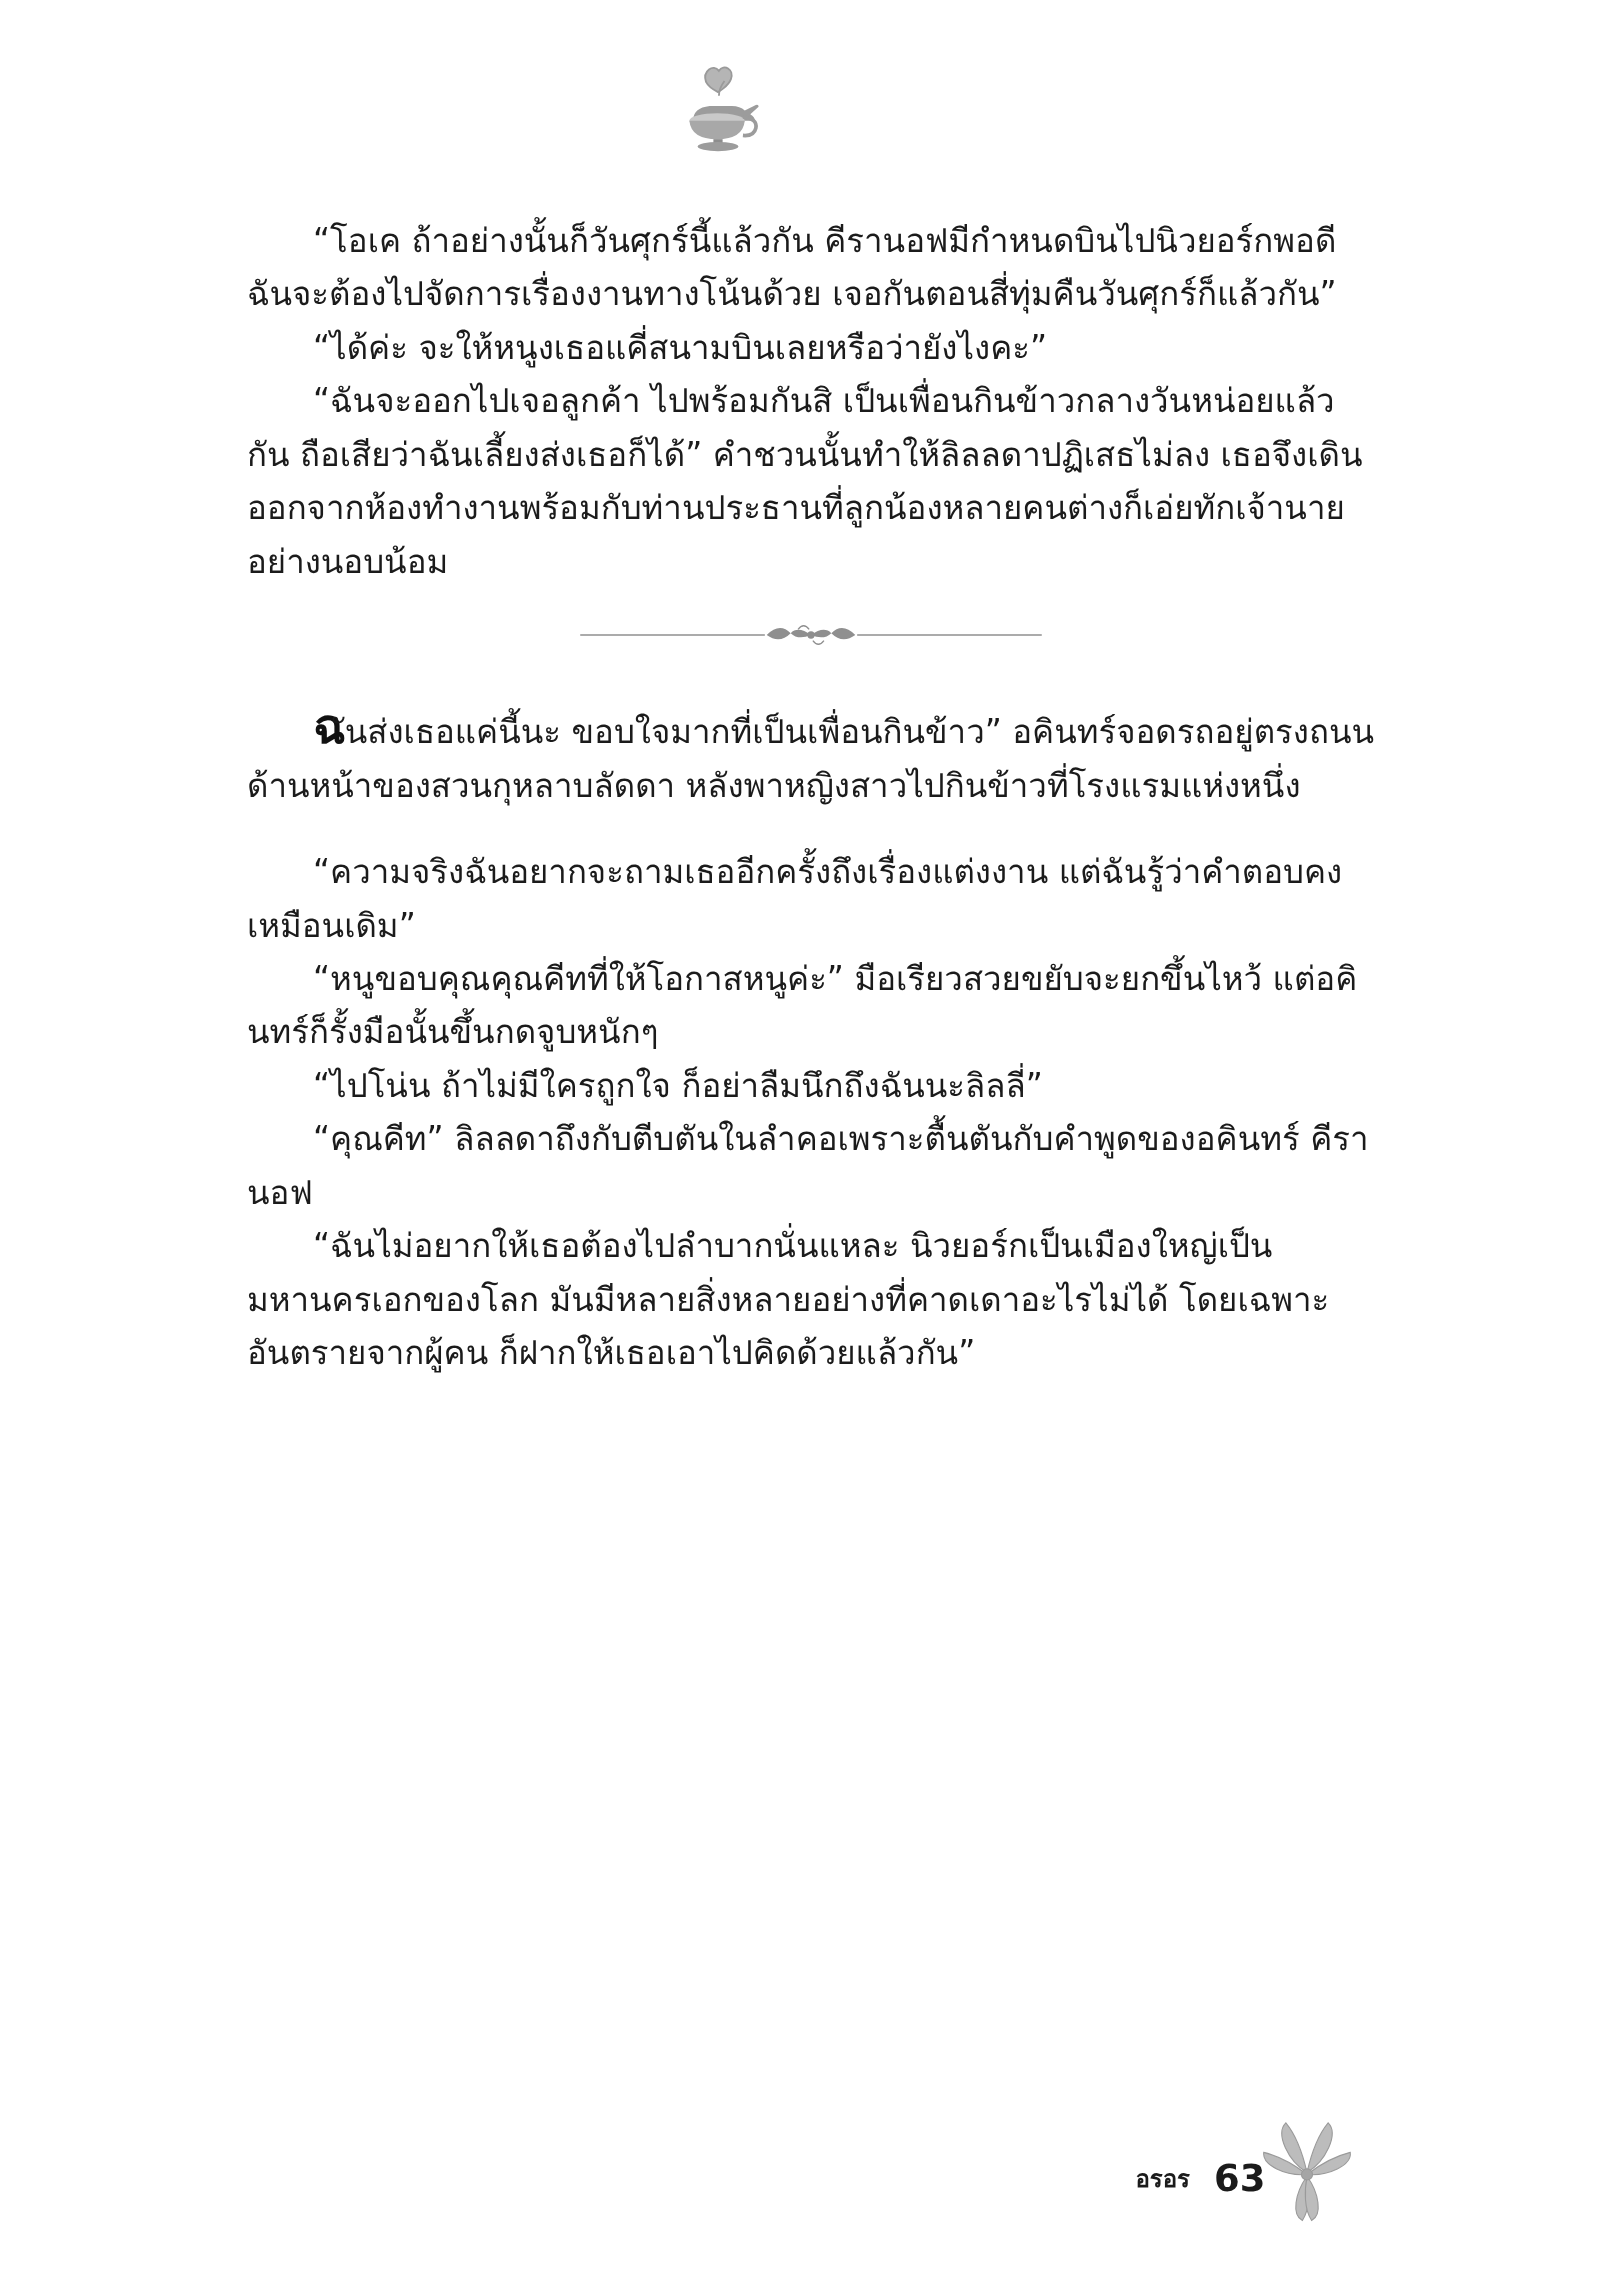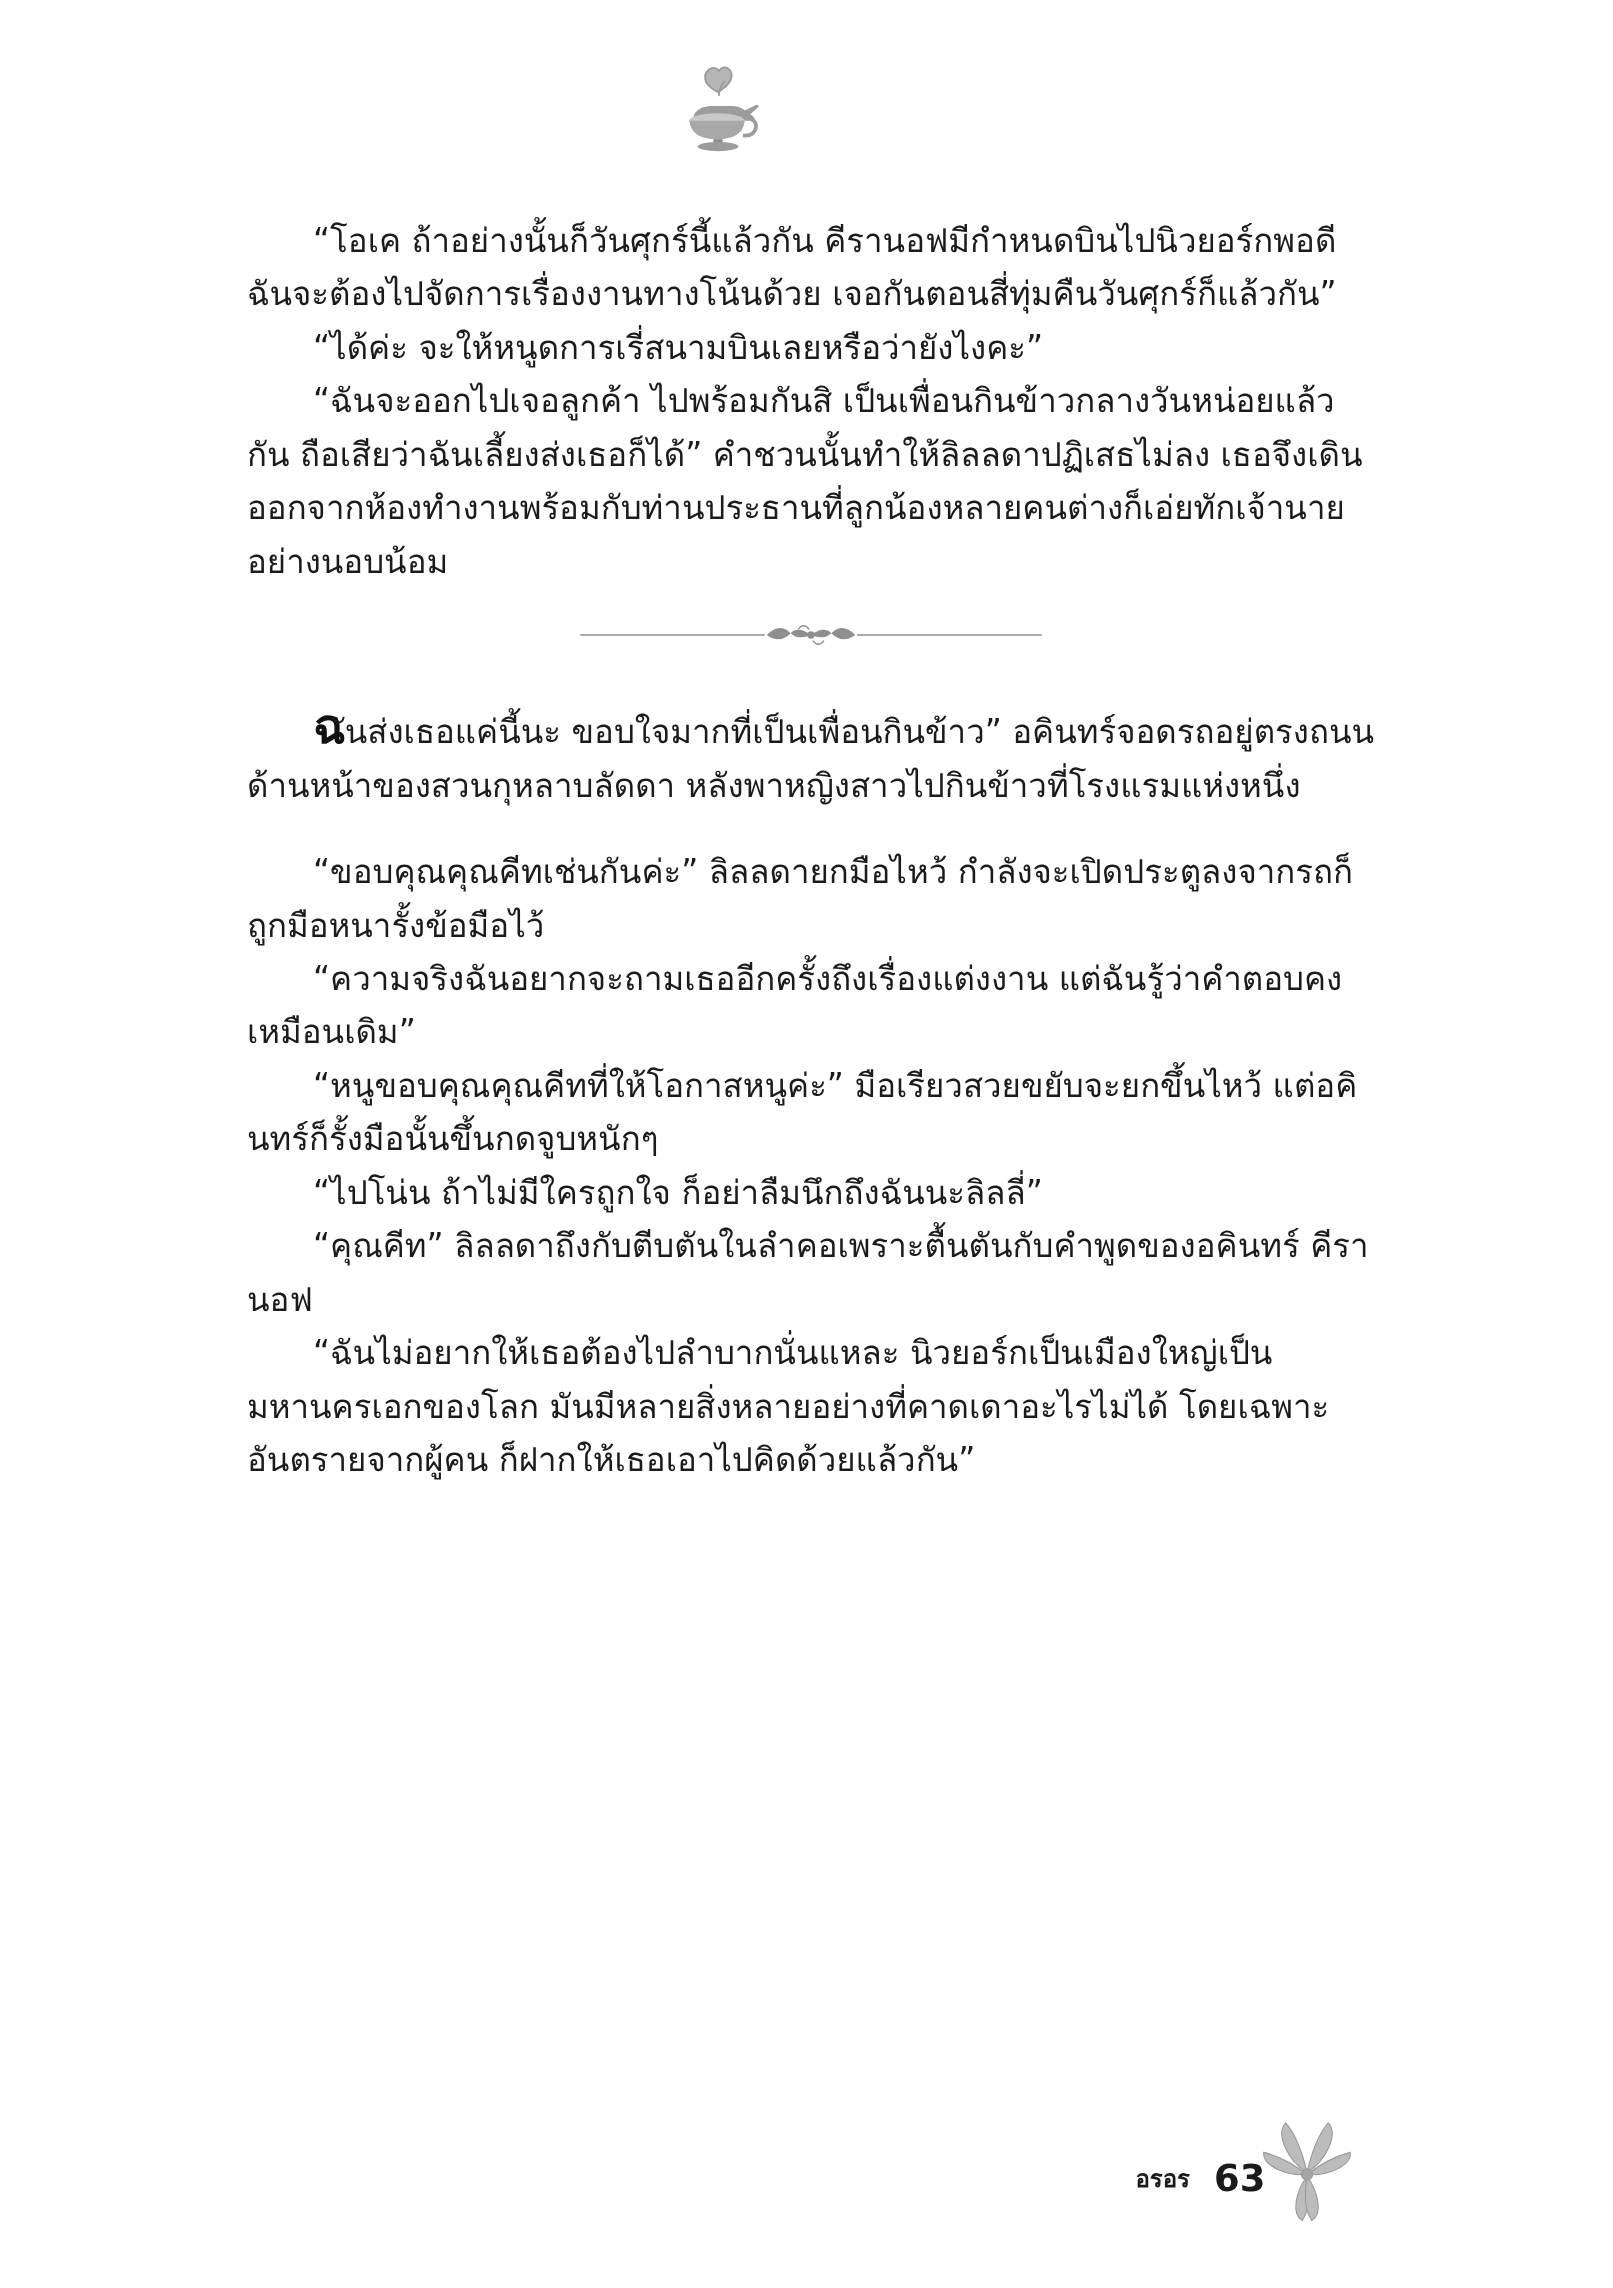--- a/index.html
+++ b/index.html
@@ -121,40 +121,39 @@
         <path d="M60 92 h10 v6 h-10z" fill="#8d8d8d"></path>
         <ellipse cx="65" cy="100" rx="22" ry="5" fill="#9c9c9c"></ellipse>
         <path d="M92 68 q16 2 14 12 q-2 9 -14 8" fill="none" stroke="#9c9c9c" stroke-width="4"></path>
       </g>
     </svg>
   </div>
 
   <div class="content">
 
     <p class="para">“โอเค ถ้าอย่างนั้นก็วันศุกร์นี้แล้วกัน คีรานอฟมีกำหนดบินไปนิวยอร์กพอดี ฉันจะต้องไปจัดการเรื่องงานทางโน้นด้วย เจอกันตอนสี่ทุ่มคืนวันศุกร์ก็แล้วกัน”</p>
-    <p class="para">“ได้ค่ะ จะให้หนูดการเรี่สนามบินเลยหรือว่ายังไงคะ”</p>
+    <p class="para">“ได้ค่ะ จะให้หนูงเธอแคี่สนามบินเลยหรือว่ายังไงคะ”</p>
     <p class="para">“ฉันจะออกไปเจอลูกค้า ไปพร้อมกันสิ เป็นเพื่อนกินข้าวกลางวันหน่อยแล้วกัน ถือเสียว่าฉันเลี้ยงส่งเธอก็ได้” คำชวนนั้นทำให้ลิลลดาปฏิเสธไม่ลง เธอจึงเดินออกจากห้องทำงานพร้อมกับท่านประธานที่ลูกน้องหลายคนต่างก็เอ่ยทักเจ้านายอย่างนอบน้อม</p>
 
     <div class="divider">
       <svg width="480" height="37" viewBox="0 0 520 40">
         <line x1="10" y1="20" x2="210" y2="20" stroke="#8f8f8f" stroke-width="1.4"></line>
         <line x1="310" y1="20" x2="510" y2="20" stroke="#8f8f8f" stroke-width="1.4"></line>
         <path d="M212 20 q14 -14 26 -2 q8 8 22 2 q-14 -10 -22 -2 q-12 12 -26 2z" fill="#8f8f8f"></path>
         <path d="M308 20 q-14 -14 -26 -2 q-8 8 -22 2 q14 -10 22 -2 q12 12 26 2z" fill="#8f8f8f"></path>
         <circle cx="260" cy="20" r="4" fill="#8f8f8f"></circle>
         <path d="M246 14 q6 -8 12 0" fill="none" stroke="#8f8f8f" stroke-width="1.4"></path>
         <path d="M262 26 q6 8 12 0" fill="none" stroke="#8f8f8f" stroke-width="1.4"></path>
       </svg>
     </div>
 
     <p class="dropcap-para">
       <span class="dropcap">ฉ</span><span>ันส่งเธอแค่นี้นะ ขอบใจมากที่เป็นเพื่อนกินข้าว” อคินทร์จอดรถอยู่ตรงถนนด้านหน้าของสวนกุหลาบลัดดา หลังพาหญิงสาวไปกินข้าวที่โรงแรมแห่งหนึ่ง</span>
     </p>
 
-    <p class="para">“ขอบคุณคุณคีทเช่นกันค่ะ” ลิลลดายกมือไหว้ กำลังจะเปิดประตูลงจากรถก็ถูกมือหนารั้งข้อมือไว้</p>
     <p class="para">“ความจริงฉันอยากจะถามเธออีกครั้งถึงเรื่องแต่งงาน แต่ฉันรู้ว่าคำตอบคงเหมือนเดิม”</p>
     <p class="para">“หนูขอบคุณคุณคีทที่ให้โอกาสหนูค่ะ” มือเรียวสวยขยับจะยกขึ้นไหว้ แต่อคินทร์ก็รั้งมือนั้นขึ้นกดจูบหนักๆ</p>
     <p class="para">“ไปโน่น ถ้าไม่มีใครถูกใจ ก็อย่าลืมนึกถึงฉันนะลิลลี่”</p>
     <p class="para">“คุณคีท” ลิลลดาถึงกับตีบตันในลำคอเพราะตื้นตันกับคำพูดของอคินทร์ คีรานอฟ</p>
     <p class="para">“ฉันไม่อยากให้เธอต้องไปลำบากนั่นแหละ นิวยอร์กเป็นเมืองใหญ่เป็นมหานครเอกของโลก มันมีหลายสิ่งหลายอย่างที่คาดเดาอะไรไม่ได้ โดยเฉพาะอันตรายจากผู้คน ก็ฝากให้เธอเอาไปคิดด้วยแล้วกัน”</p>
   </div>
 
   <div class="footer">
     <span class="footer-title">อรอร</span>
     <span class="footer-page">63</span>

